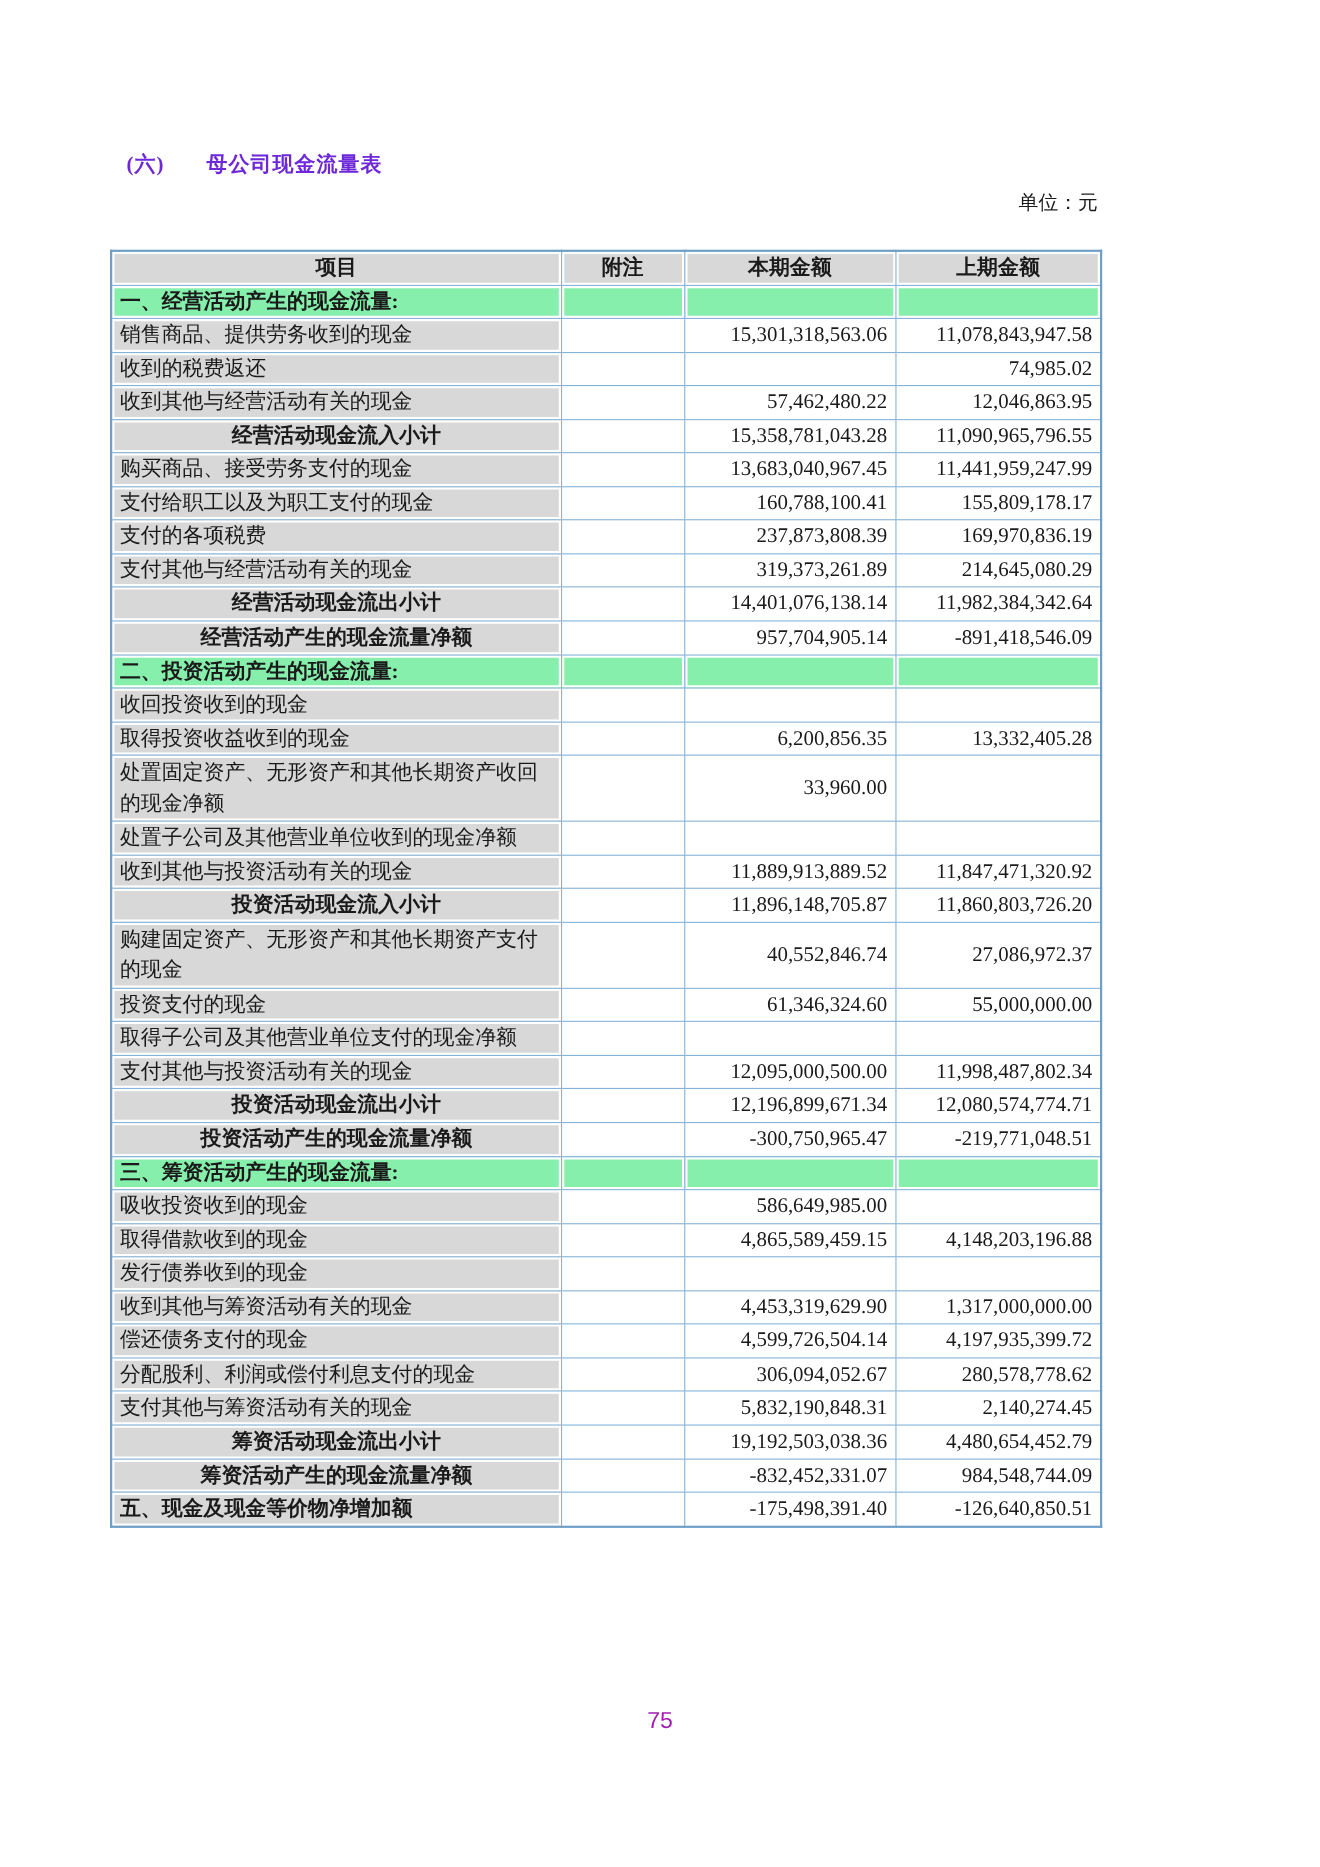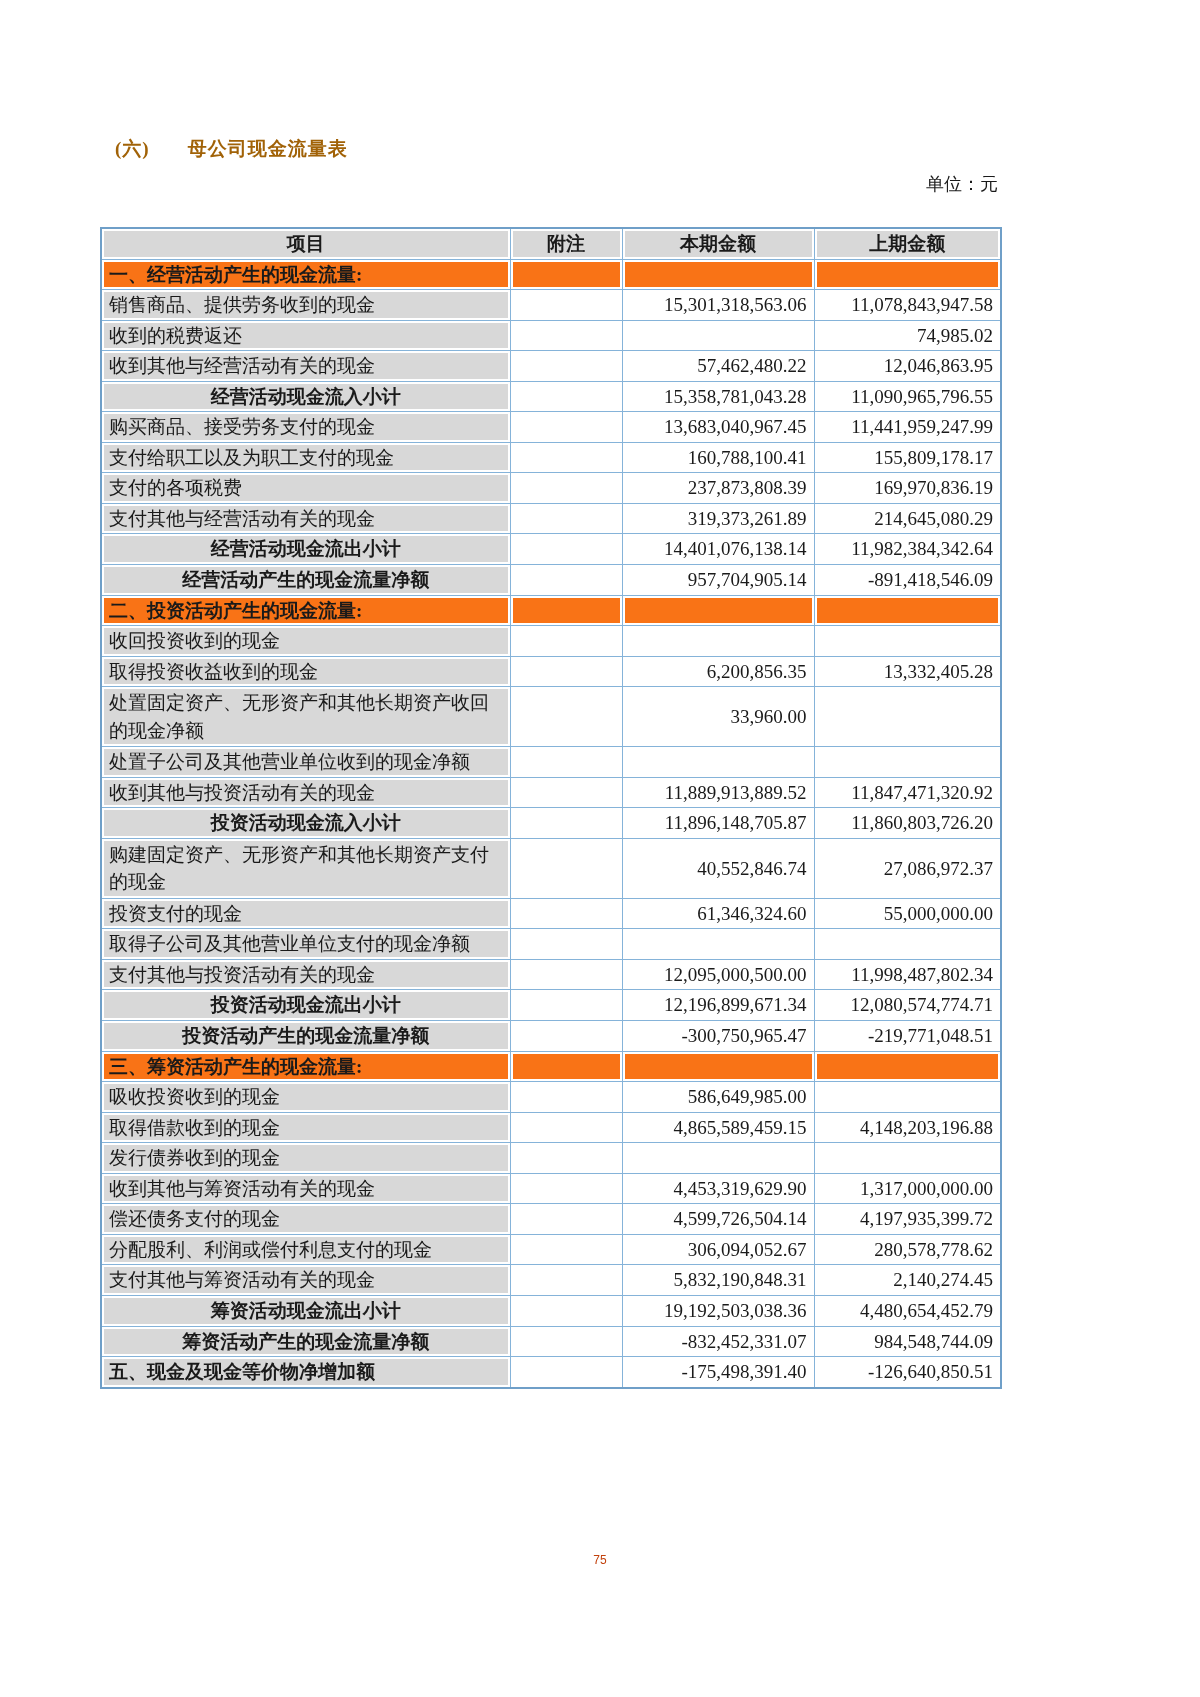--- a/index.html
+++ b/index.html
@@ -7,21 +7,21 @@
   body { font-family:"Liberation Serif", serif; }
   .page {
     position:relative;
     width:1200px; height:1697px;
     background:#ffffff;
     margin:0 auto;
     overflow:hidden;
   }
   .doc-title {
     position:absolute; left:115px; top:136px;
-    font-size:19px; font-weight:bold; color:#a16207;
+    font-size:19px; font-weight:bold; color:#6d28d9;
     letter-spacing:1px;
   }
   .doc-title .sec-no { display:inline-block; margin-right:38px; }
   .unit-label {
     position:absolute; right:202px; top:172px;
     font-size:18px; color:#1a1a1a;margin-left:40px;
   }
   table.cashflow {
     position:absolute; left:100px; top:205px;
     width:900px;
@@ -46,30 +46,30 @@
   }
   thead th {
     background:#d8d8d8; box-shadow:inset 0 0 0 2px #ffffff;
     font-weight:bold; text-align:center; height:31px;
   }
   
   tr td:nth-child(1) { background:#d8d8d8; box-shadow:inset 0 0 0 2px #ffffff; text-align:left; }
   
   tr td:nth-child(3), tr td:nth-child(4) { text-align:right; }
   
-  tr.section td { background:#f97316; box-shadow:inset 0 0 0 2px #ffffff; }
+  tr.section td { background:#86efac; box-shadow:inset 0 0 0 2px #ffffff; }
   tr.section td:nth-child(1) { font-weight:bold; }
   
   tr.subtotal td:nth-child(1) { font-weight:bold; text-align:center; }
   
   tr.total td:nth-child(1) { font-weight:bold; }
   tr.tall td { height:60px; vertical-align:middle; }
   .page-number {
     position:absolute; left:0; top:1553px; width:1200px;
-    text-align:center; font-size:12px; color:#c2410c;
+    text-align:center; font-size:21px; color:#a21caf;
     font-family:"Liberation Sans", sans-serif;
   }
 </style>
 </head>
 <body>
 
 <div class="page">
 
   <div class="doc-title">
     <span class="sec-no">(六)</span><span>母公司现金流量表</span>

